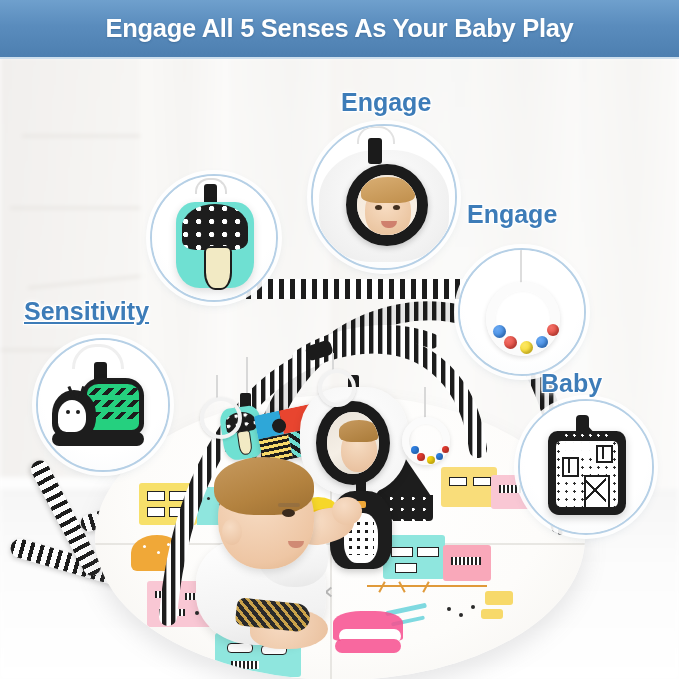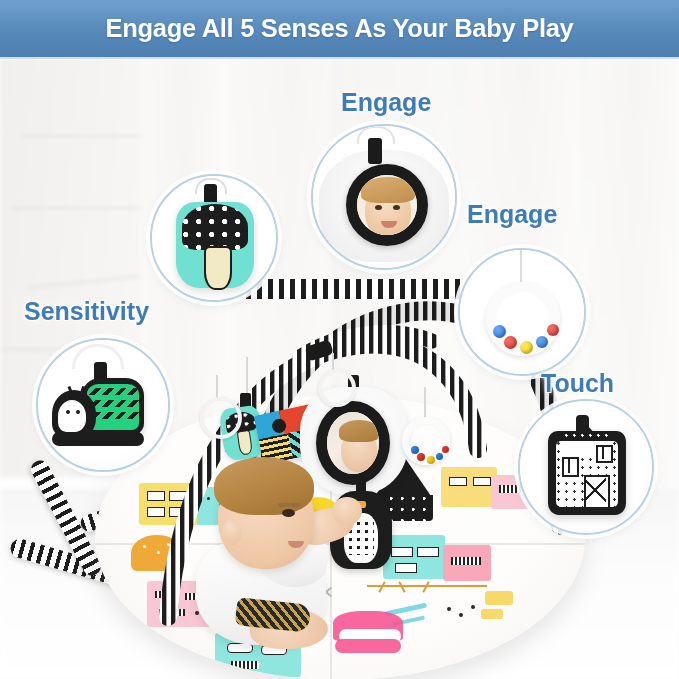--- a/index.html
+++ b/index.html
@@ -361,21 +361,21 @@
       <div class="rattle" style="left:26px;top:32px;width:74px;height:74px;border-width:9px;">
         <div class="bead" style="left:-2px;top:34px;width:13px;height:13px;background:radial-gradient(circle at 34% 30%,#6aa8f0,#2f7fe0);"></div>
         <div class="bead" style="left:9px;top:45px;width:13px;height:13px;background:radial-gradient(circle at 34% 30%,#f07067,#e23b30);"></div>
         <div class="bead" style="left:25px;top:50px;width:13px;height:13px;background:radial-gradient(circle at 34% 30%,#fbe766,#f5d312);"></div>
         <div class="bead" style="left:41px;top:45px;width:12px;height:12px;background:radial-gradient(circle at 34% 30%,#6aa8f0,#2f7fe0);"></div>
         <div class="bead" style="left:52px;top:33px;width:12px;height:12px;background:radial-gradient(circle at 34% 30%,#f07067,#e23b30);"></div>
       </div>
     </div>
   </div>
 
-  <div class="label" style="left:24px;top:297px;font-size:25px;">Sensitivity</div>
+  <div class="label" style="left:24px;top:297px;font-size:25px;text-decoration:underline;">Sensitivity</div>
   <div class="callout" style="left:36px;top:338px;width:130px;height:130px;">
     <div class="inner">
       <div style="position:absolute;left:34px;top:4px;width:46px;height:22px;border:3px solid #efefef;border-bottom:none;border-radius:24px 24px 0 0;"></div>
       <div class="strap" style="left:56px;top:22px;width:13px;height:20px;border-radius:3px;"></div>
       <div class="snail-shell" style="left:44px;top:38px;width:62px;height:58px;box-shadow:0 3px 7px rgba(0,0,0,.16);">
         <div style="position:absolute;left:5px;top:6px;width:52px;height:46px;background:#25d07f;border-radius:22% 22% 14% 14%;overflow:hidden;">
           <div style="position:absolute;left:-4px;top:4px;width:62px;height:7px;background:repeating-linear-gradient(135deg,#1d1d1d 0 4px,transparent 4px 9px);"></div>
           <div style="position:absolute;left:-4px;top:16px;width:62px;height:7px;background:repeating-linear-gradient(135deg,#1d1d1d 0 4px,transparent 4px 9px);"></div>
           <div style="position:absolute;left:-4px;top:28px;width:62px;height:7px;background:repeating-linear-gradient(135deg,#1d1d1d 0 4px,transparent 4px 9px);"></div>
         </div>
@@ -384,21 +384,21 @@
         <div style="position:absolute;left:6px;top:10px;width:28px;height:32px;background:#fff;border-radius:50% 50% 40% 30%;"></div>
         <div style="position:absolute;left:14px;top:20px;width:4px;height:4px;background:#1d1d1d;border-radius:50%;"></div>
         <div style="position:absolute;left:24px;top:20px;width:4px;height:4px;background:#1d1d1d;border-radius:50%;"></div>
         <div style="position:absolute;left:18px;top:-4px;width:3px;height:14px;background:#1d1d1d;transform:rotate(-22deg);"></div>
         <div style="position:absolute;left:28px;top:-4px;width:3px;height:14px;background:#1d1d1d;transform:rotate(18deg);"></div>
       </div>
       <div style="position:absolute;left:14px;top:92px;width:92px;height:14px;background:#1d1d1d;border-radius:10px;"></div>
     </div>
   </div>
 
-  <div class="label" style="left:541px;top:369px;font-size:25px;">Touch</div>
+  <div class="label" style="left:541px;top:369px;font-size:25px;">Baby</div>
   <div class="callout" style="left:518px;top:399px;width:132px;height:132px;">
     <div class="inner">
       <div class="htoy" style="left:22px;top:12px;width:90px;height:106px;">
 
         <div style="position:absolute;left:6px;top:18px;width:78px;height:84px;background:#1d1d1d;border-radius:12% 12% 14% 14%;box-shadow:0 3px 8px rgba(0,0,0,.18);"></div>
 
         <div style="position:absolute;left:34px;top:2px;width:13px;height:20px;background:#1d1d1d;border-radius:4px;"></div>
 
         <div style="position:absolute;left:14px;top:12px;width:0;height:0;border-left:31px solid transparent;border-right:31px solid transparent;border-bottom:34px solid #1d1d1d;"></div>
 

